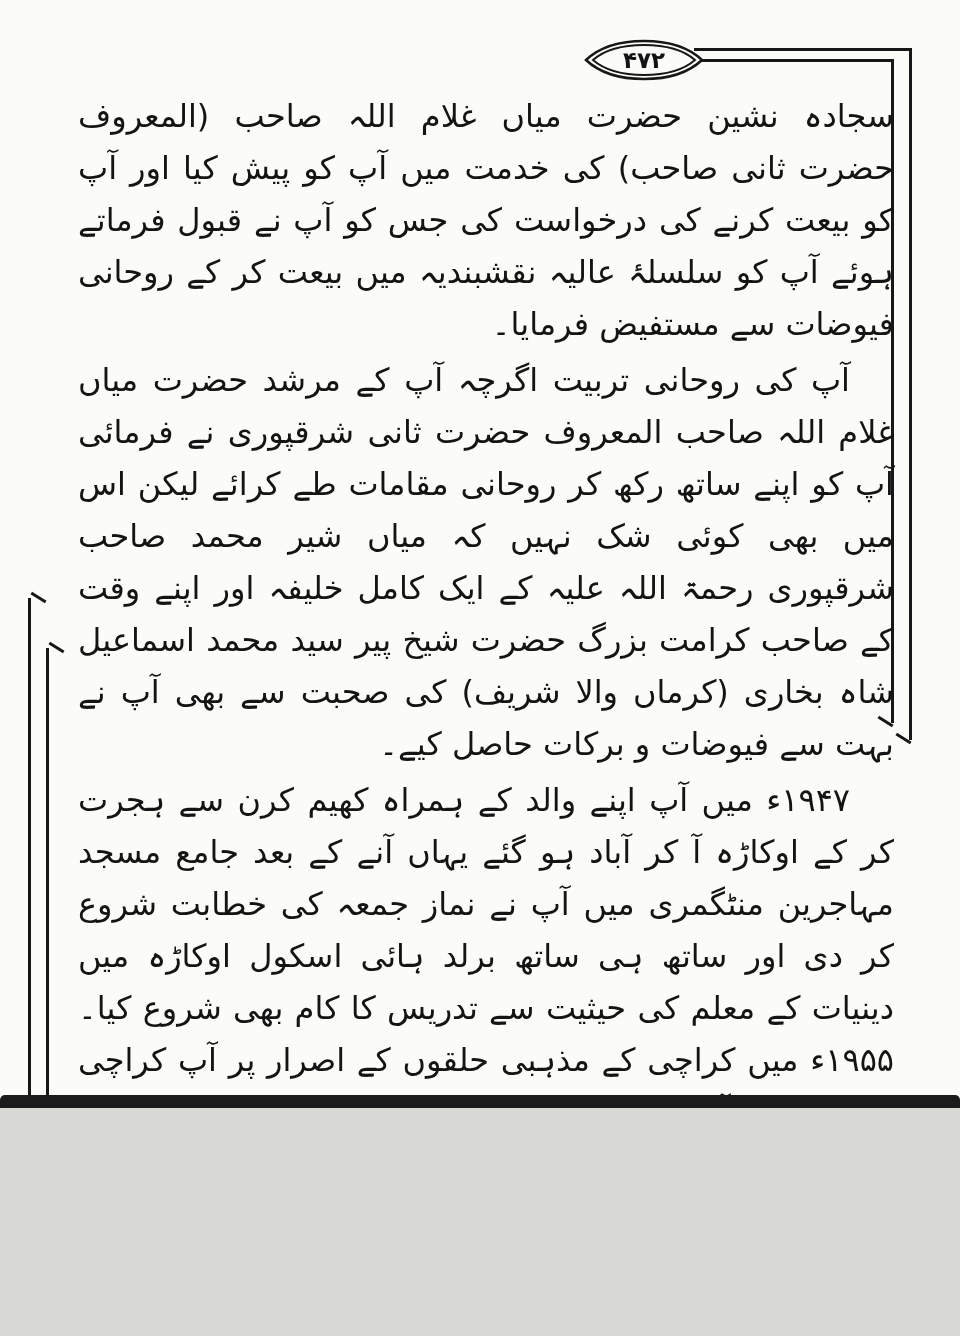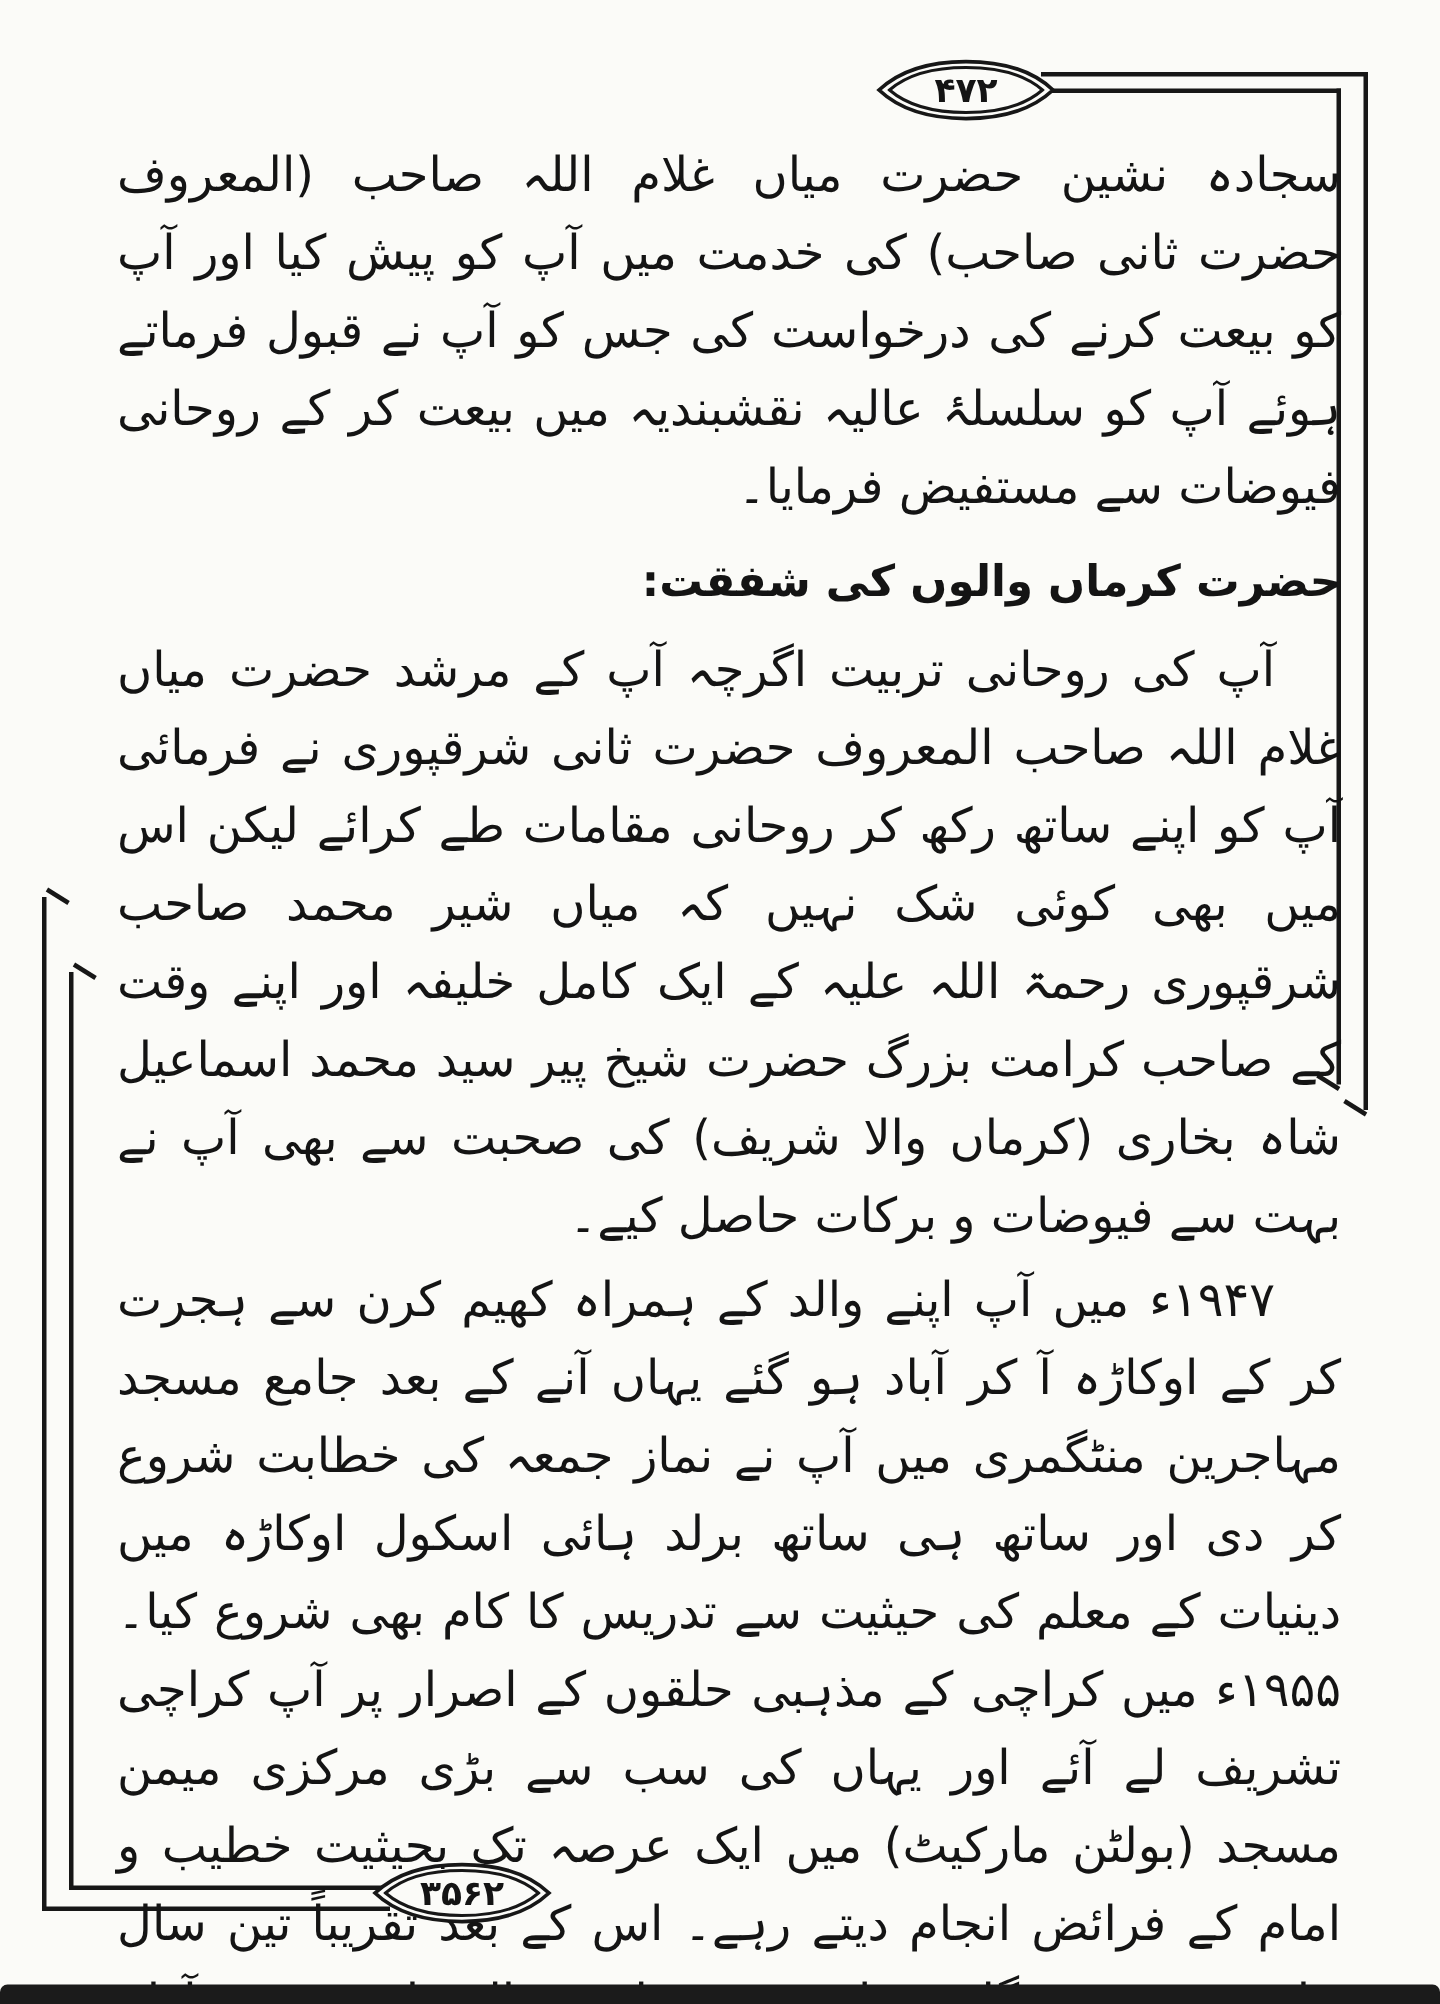--- a/index.html
+++ b/index.html
@@ -3,21 +3,21 @@
 <meta charset="utf-8">
 <style>
   html, body {
     margin: 0;
     padding: 0;
     background: #d8d8d4;
   }
   .page {
     position: relative;
     width: 960px;
-    height: 1336px;
+    height: 1108px;
     margin: 0 auto;
     background: #fbfbf8;
     overflow: hidden;
     font-family: "DejaVu Sans", sans-serif;
     color: #141414;
     text-decoration: underline;
   }
 
   
   .text-area {
@@ -105,21 +105,20 @@
   <div class="cartouche" style="left:248px; top:1240px;">
     <svg width="120" height="44" viewBox="0 0 120 44">
       <path d="M2,22 C20,5 44,3 60,3 C76,3 100,5 118,22 C100,39 76,41 60,41 C44,41 20,39 2,22 Z" fill="#fbfbf8" stroke="#171717" stroke-width="2.5"></path>
       <path d="M9,22 C24,9 46,7 60,7 C74,7 96,9 111,22 C96,35 74,37 60,37 C46,37 24,35 9,22 Z" fill="none" stroke="#171717" stroke-width="2"></path>
       <text x="60" y="30" text-anchor="middle">۳۵۶۲</text>
     </svg>
   </div>
 
   <div class="text-area" dir="rtl">
     <p class="para">سجادہ نشین حضرت میاں غلام اللہ صاحب (المعروف حضرت ثانی صاحب) کی خدمت میں آپ کو پیش کیا اور آپ کو بیعت کرنے کی درخواست کی جس کو آپ نے قبول فرماتے ہوئے آپ کو سلسلۂ عالیہ نقشبندیہ میں بیعت کر کے روحانی فیوضات سے مستفیض فرمایا۔</p>
-    <h2 class="heading">حضرت کرماں والوں کی شفقت:</h2>
     <p class="para indent">آپ کی روحانی تربیت اگرچہ آپ کے مرشد حضرت میاں غلام اللہ صاحب المعروف حضرت ثانی شرقپوری نے فرمائی آپ کو اپنے ساتھ رکھ کر روحانی مقامات طے کرائے لیکن اس میں بھی کوئی شک نہیں کہ میاں شیر محمد صاحب شرقپوری رحمۃ اللہ علیہ کے ایک کامل خلیفہ اور اپنے وقت کے صاحب کرامت بزرگ حضرت شیخ پیر سید محمد اسماعیل شاہ بخاری (کرماں والا شریف) کی صحبت سے بھی آپ نے بہت سے فیوضات و برکات حاصل کیے۔</p>
     <p class="para indent">۱۹۴۷ء میں آپ اپنے والد کے ہمراہ کھیم کرن سے ہجرت کر کے اوکاڑہ آ کر آباد ہو گئے یہاں آنے کے بعد جامع مسجد مہاجرین منٹگمری میں آپ نے نماز جمعہ کی خطابت شروع کر دی اور ساتھ ہی ساتھ برلد ہائی اسکول اوکاڑہ میں دینیات کے معلم کی حیثیت سے تدریس کا کام بھی شروع کیا۔ ۱۹۵۵ء میں کراچی کے مذہبی حلقوں کے اصرار پر آپ کراچی تشریف لے آئے اور یہاں کی سب سے بڑی مرکزی میمن مسجد (بولٹن مارکیٹ) میں ایک عرصہ تک بحیثیت خطیب و امام کے فرائض انجام دیتے رہے۔ اس کے بعد تقریباً تین سال جامع مسجد عیدگاہ میدان میں سوا دو سال جامع مسجد آرام باغ میں اور بارہ سال جامع مسجد نور (نزد جوبلی سینما) میں آپ نے بلا معاوضہ اپنی خطابت سے مخلوق خدا کو فیضیاب کیا ان مساجد میں آپ نے تفسیر قرآن کے درس دیے اور تقریباً ۲۱ برس میں قرآن کریم کے نو پاروں کی تفسیر بیان فرمائی۔</p>
     <h2 class="heading">قیام مدارس:</h2>
 
   </div>
 
   <div class="scan-edge"></div>
 
 </div>
 

